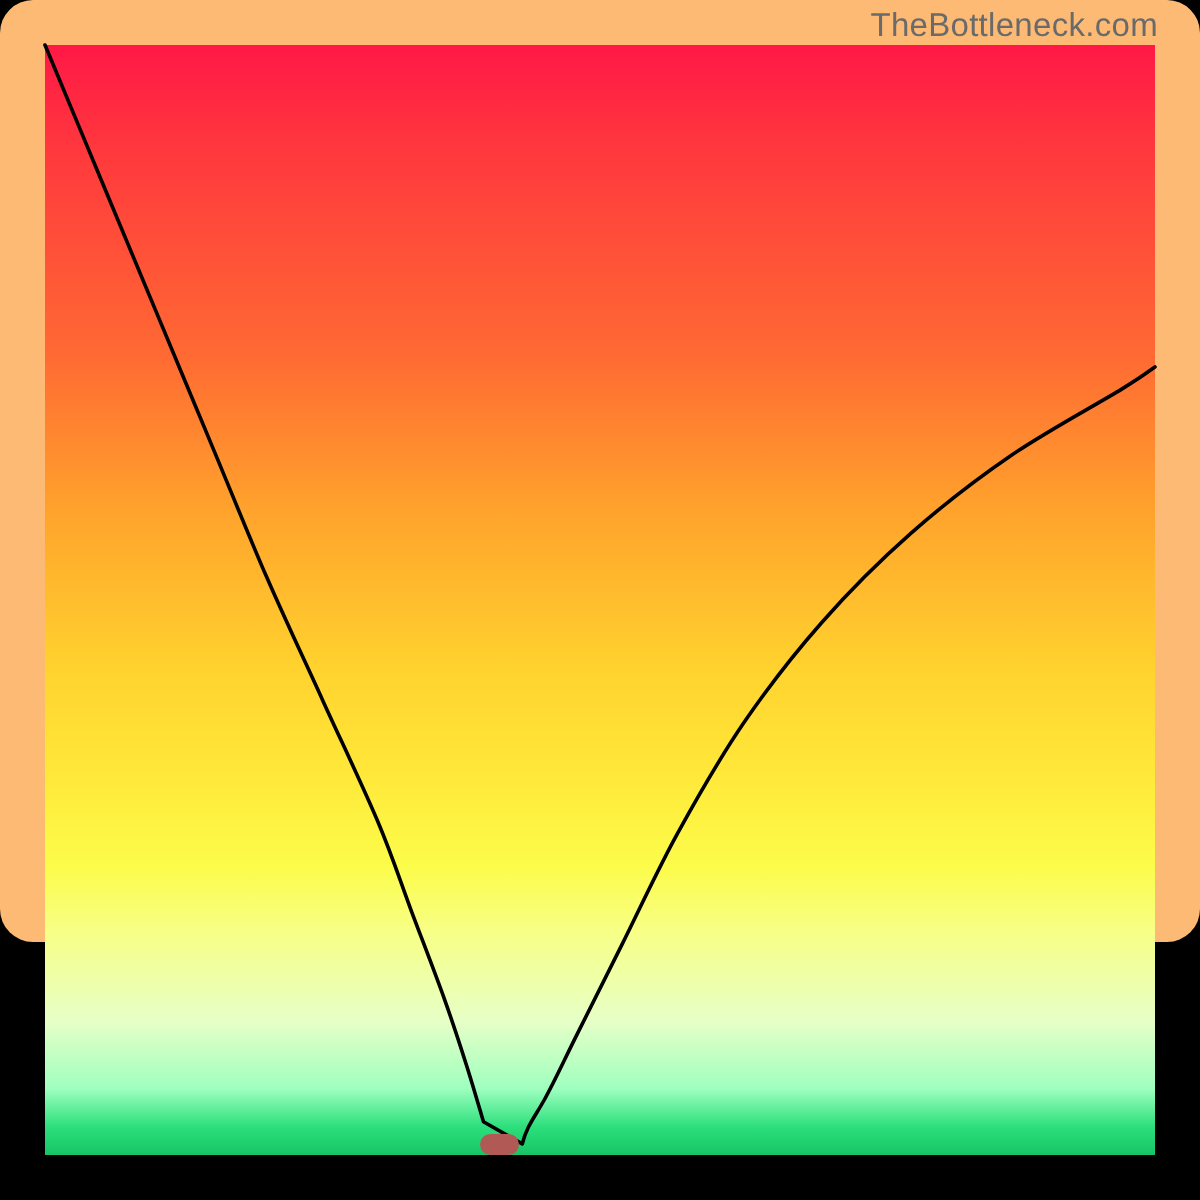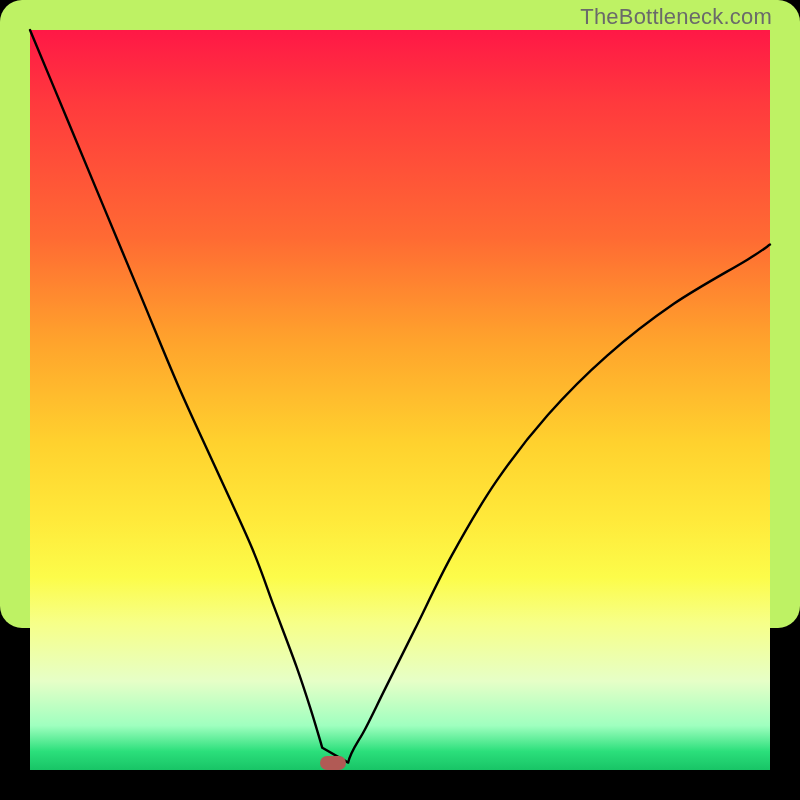--- a/index.html
+++ b/index.html
@@ -10,21 +10,21 @@
     background: #000;
     overflow: hidden;
     font-family: Arial, Helvetica, sans-serif;
   }
   .frame {
     position: absolute;
     left: 0;
     top: 0;
     width: 800px;
     height: 628px;
-    background: #bef264;
+    background: #fdba74;
     border-radius: 22px;
   }
   .plot {
     position: absolute;
     left: 30px;
     top: 30px;
     width: 740px;
     height: 740px;
     
     background: linear-gradient(

